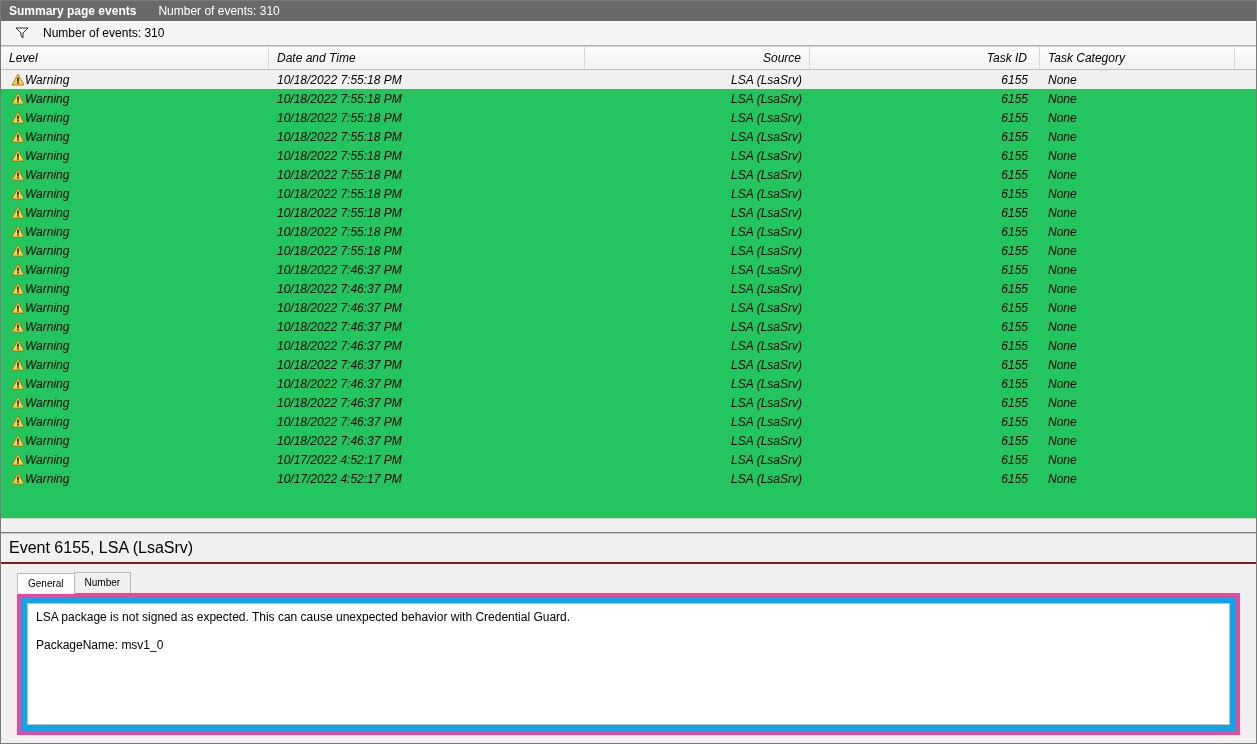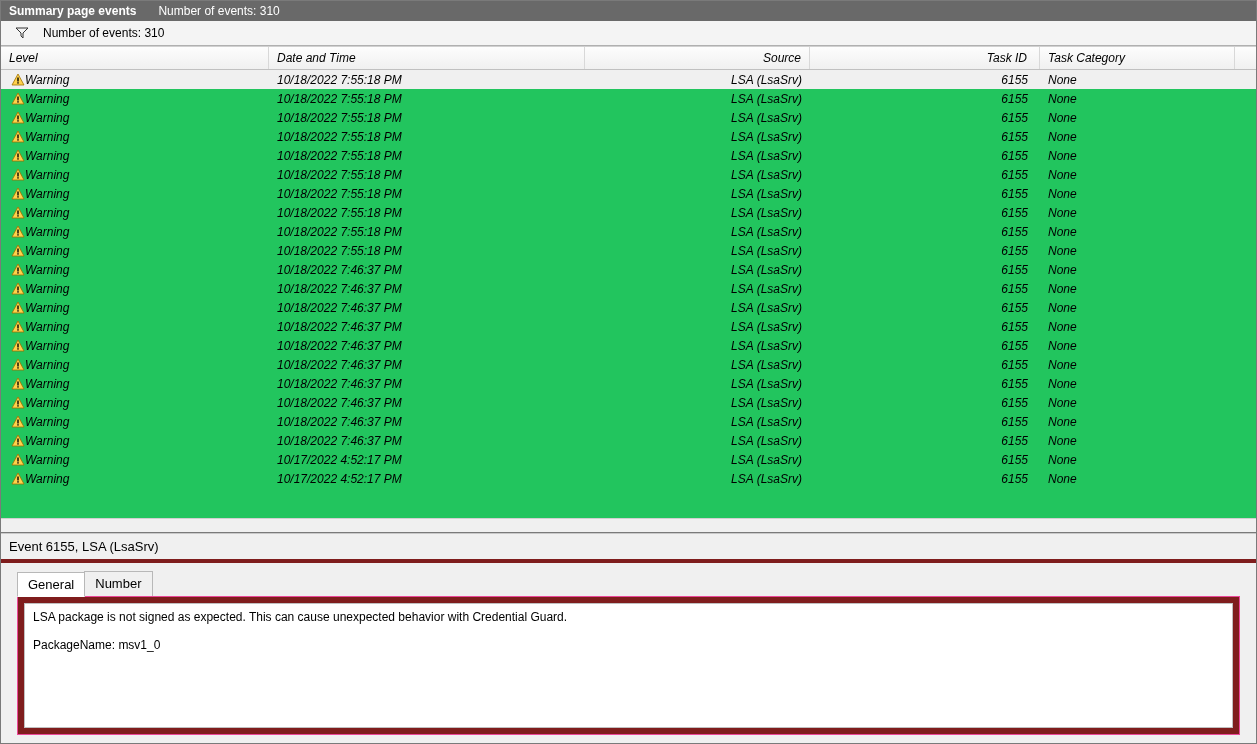--- a/index.html
+++ b/index.html
@@ -108,48 +108,48 @@
   
   .lower-panel {
     flex: 0 0 210px;
     background: #f0f0f0;
     display: flex;
     flex-direction: column;
     border-top: 1px solid #c9c9c9;
   }
   .detail-header {
     padding: 5px 8px;
-    font-size: 13px;
-    border-bottom: 4px solid #7f1d1d;
+    font-size: 16px;
+    border-bottom: 2px solid #7f1d1d;
   }
   .tab-strip {
     display: flex;
     padding: 8px 12px 0 16px;
     gap: 0;
   }
   .tab {
     padding: 4px 10px;
-    font-size: 13px;
+    font-size: 10px;
     border: 1px solid #b8b8b8;
     border-bottom: none;
     background: #f0f0f0;
     margin-right: -1px;
     position: relative;
     cursor: pointer;
   }
   .tab.active {
     background: #fff;
     z-index: 2;
     border-bottom: 1px solid #fff;
     top: 1px;
   }
   .detail-body-wrap {
     margin: 0 16px 8px 16px;
-    border: 1px solid #ec4899;
-    background: #7f1d1d;
+    border: 4px solid #ec4899;
+    background: #0ea5e9;
     flex: 1 1 auto;
     padding: 6px;
   }
   .detail-body {
     border: 1px solid #c0c0c0;
     height: 100%;
     padding: 6px 8px;
     font-size: 12px;
     white-space: pre-wrap;
     overflow: auto;

